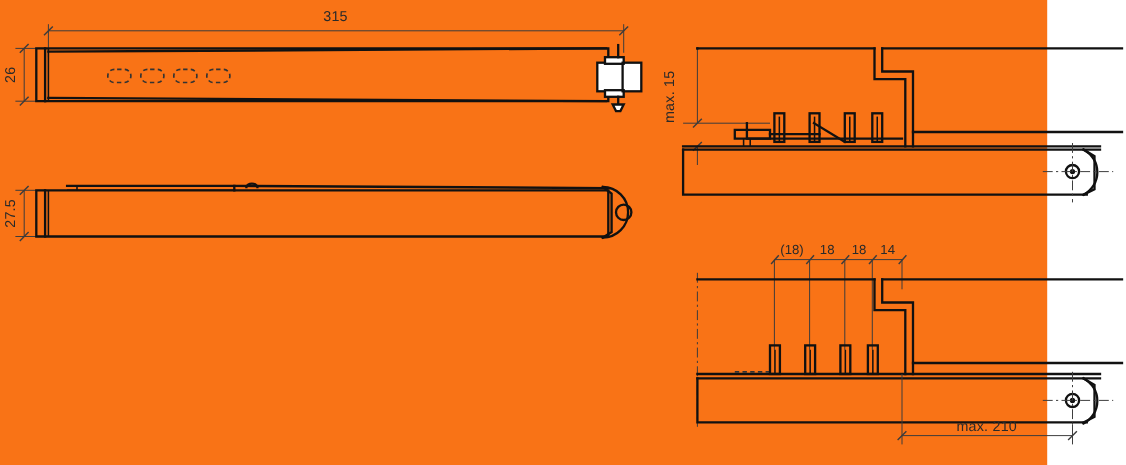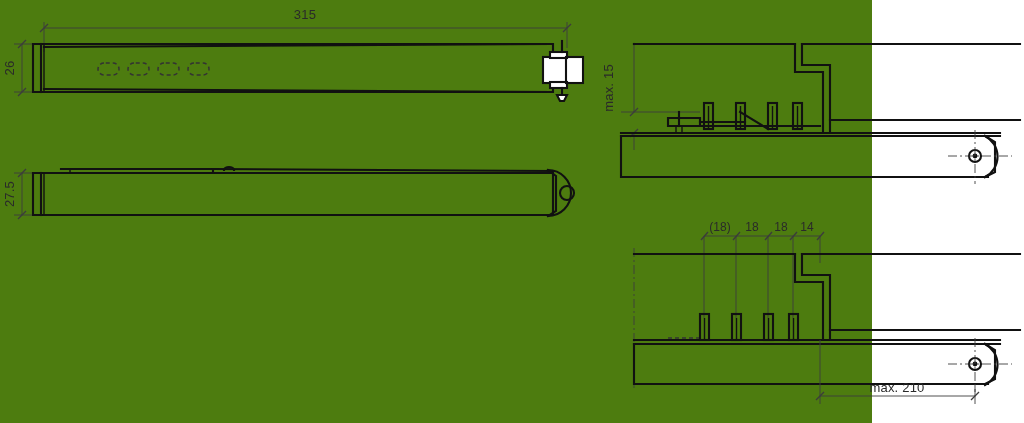--- a/index.html
+++ b/index.html
@@ -9,23 +9,23 @@
   }
   body {
     width: 1024px;
     height: 423px;
     font-family: "Liberation Sans", sans-serif;
     color: #1a1a1a;
     overflow: hidden;
   }
   #drawing-root {
     position: relative;
-    width: 872px;
+    width: 952px;
     height: 423px;
-    background: #4d7c0f;
+    background: #f97316;
   }
   svg#technical-drawing {
     display: block;
     width: 1024px;
     height: 423px;
   }
   .dim-text {
     font-family: "Liberation Sans", sans-serif;
     font-size: 13px;
     fill: #2a2a2a;

